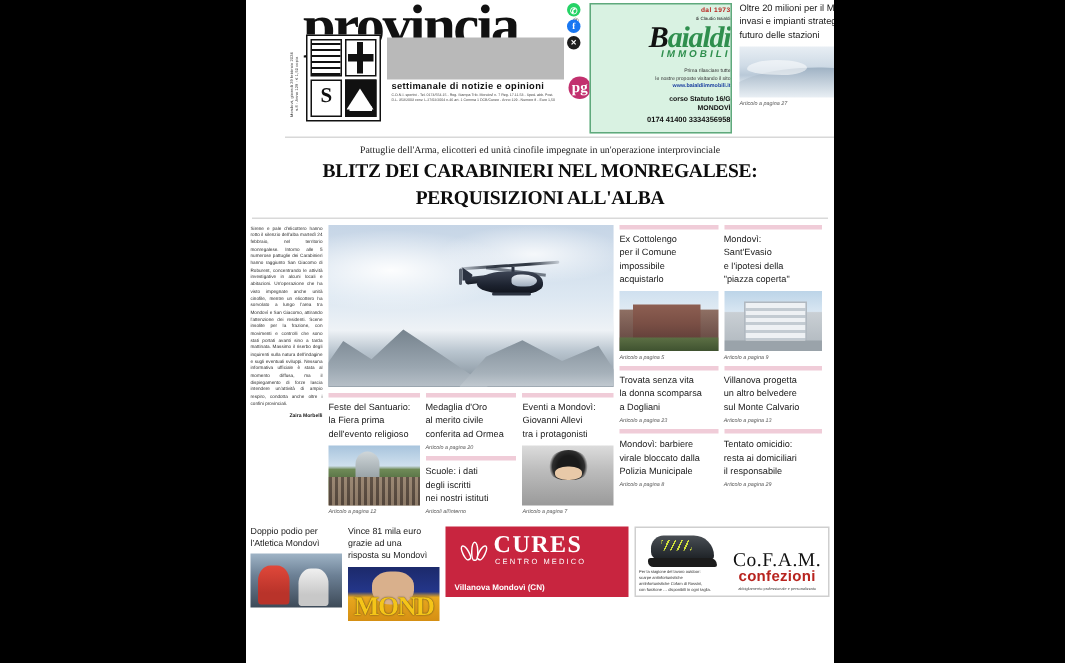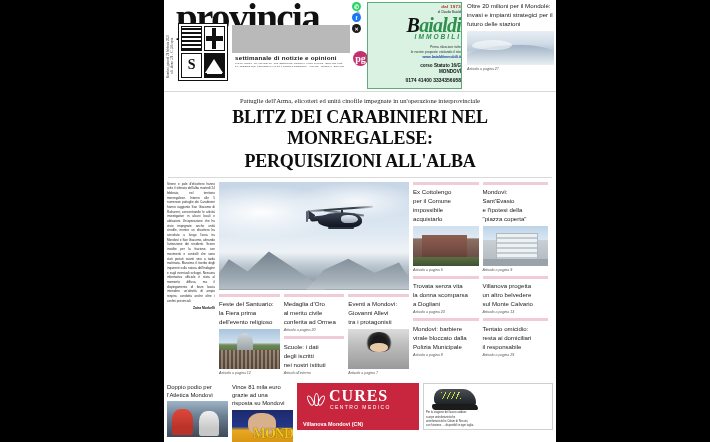--- a/index.html
+++ b/index.html
@@ -22,20 +22,21 @@
     background: #ffffff;
     overflow: hidden;
   }
 
   
   .masthead {
     position: relative;
     height: 92px;
     padding: 2px 0 16px 0;
     border-bottom: 1px solid #d8d8d8;
+    margin-left: 26px;
   }
   .mast-left {
     position: absolute;
     left: 2px; top: 1px;
     width: 196px; height: 88px;
   }
   .provincia-word {
     position: absolute;
     left: 10px; top: -3px;
     font-family: "Liberation Serif", serif;
@@ -219,21 +220,21 @@
   .kicker {
     text-align: center;
     font-family: "Liberation Serif", serif;
     font-size: 6.6px; color: #222;
     margin-top: 5px;
   }
   .headline {
     text-align: center;
     font-family: "Liberation Serif", serif;
     font-weight: bold;
-    font-size: 18px;
+    font-size: 13px;
     line-height: 1.14;
     color: #0d0d0d;
     letter-spacing: -0.2px;
     margin: 3px 8px 0 8px;
   }
   .rule-under-head {
     margin: 5px 4px 0 4px; height: 1px; background: #d9d9d9;
   }
 
   
@@ -452,23 +453,23 @@
     background: linear-gradient(180deg,#1c2a6b 0%, #24368a 46%, #e8a81e 56%, #d58f13 100%);
     position: relative; overflow: hidden;
   }
   .ph-quiz::before {
     content: ""; position: absolute; left: 26%; top: 10%;
     width: 46%; height: 60%;
     background: #d9b08c; border-radius: 44%;
   }
   .ph-quiz-word {
     position: absolute; left: 0; top: 44%;
-    width: 100%; text-align: right;
-    font-family: "Liberation Serif", serif;
-    font-weight: bold; font-size: 14px;
+    width: 100%; text-align: center;
+    font-family: "Liberation Serif", serif;
+    font-weight: bold; font-size: 18px;
     color: #f5c518; letter-spacing: -1px;
     text-shadow: 0 0 1px #222;
   }
 
   
   .ad-cures {
     width: 124px; height: 47px;
     background: #c8253f; position: relative; overflow: hidden;
     color: #fff;
   }
@@ -775,18 +776,23 @@
             <div class="boot">
               <div class="boot-upper"></div>
               <div class="boot-lace"></div>
               <div class="boot-sole"></div>
             </div>
             <div class="cofam-blurb">Per la stagione del lavoro outdoor:
 scarpe antinfortunistiche
 antinfortunistiche Cofam di Rossini,
 con funzione … disponibili in ogni taglia.</div>
           </div>
+          <div class="cofam-right">
+            <div class="cofam-name">Co.F.A.M.</div>
+            <div class="cofam-conf">confezioni</div>
+            <div class="cofam-fine">abbigliamento professionale e personalizzato</div>
+          </div>
         </div>
 
       </div>
     </div>
   </div>
 </div>
 
 </body></html>

